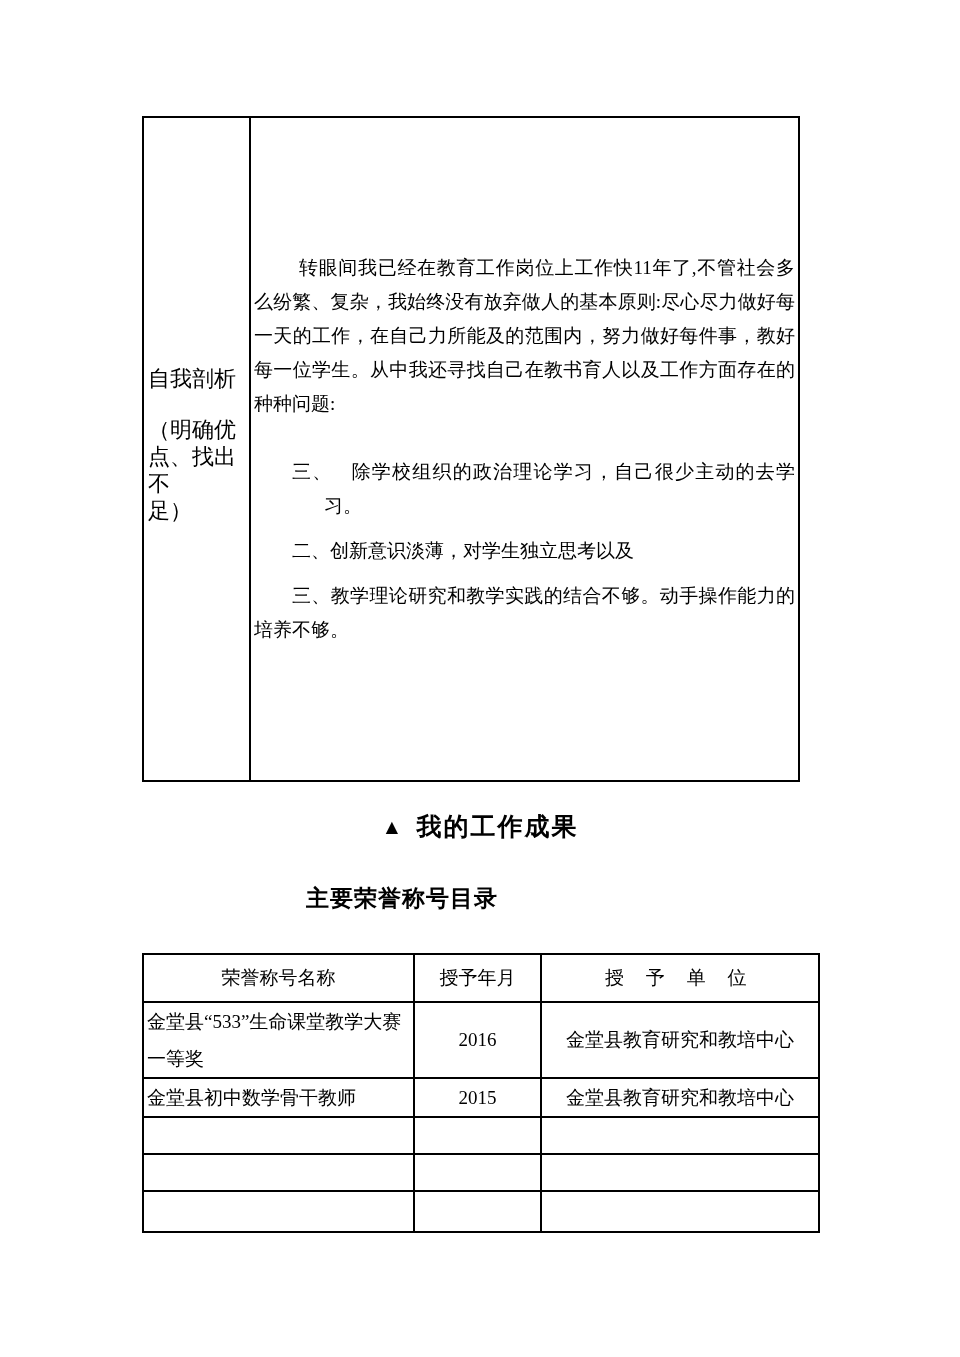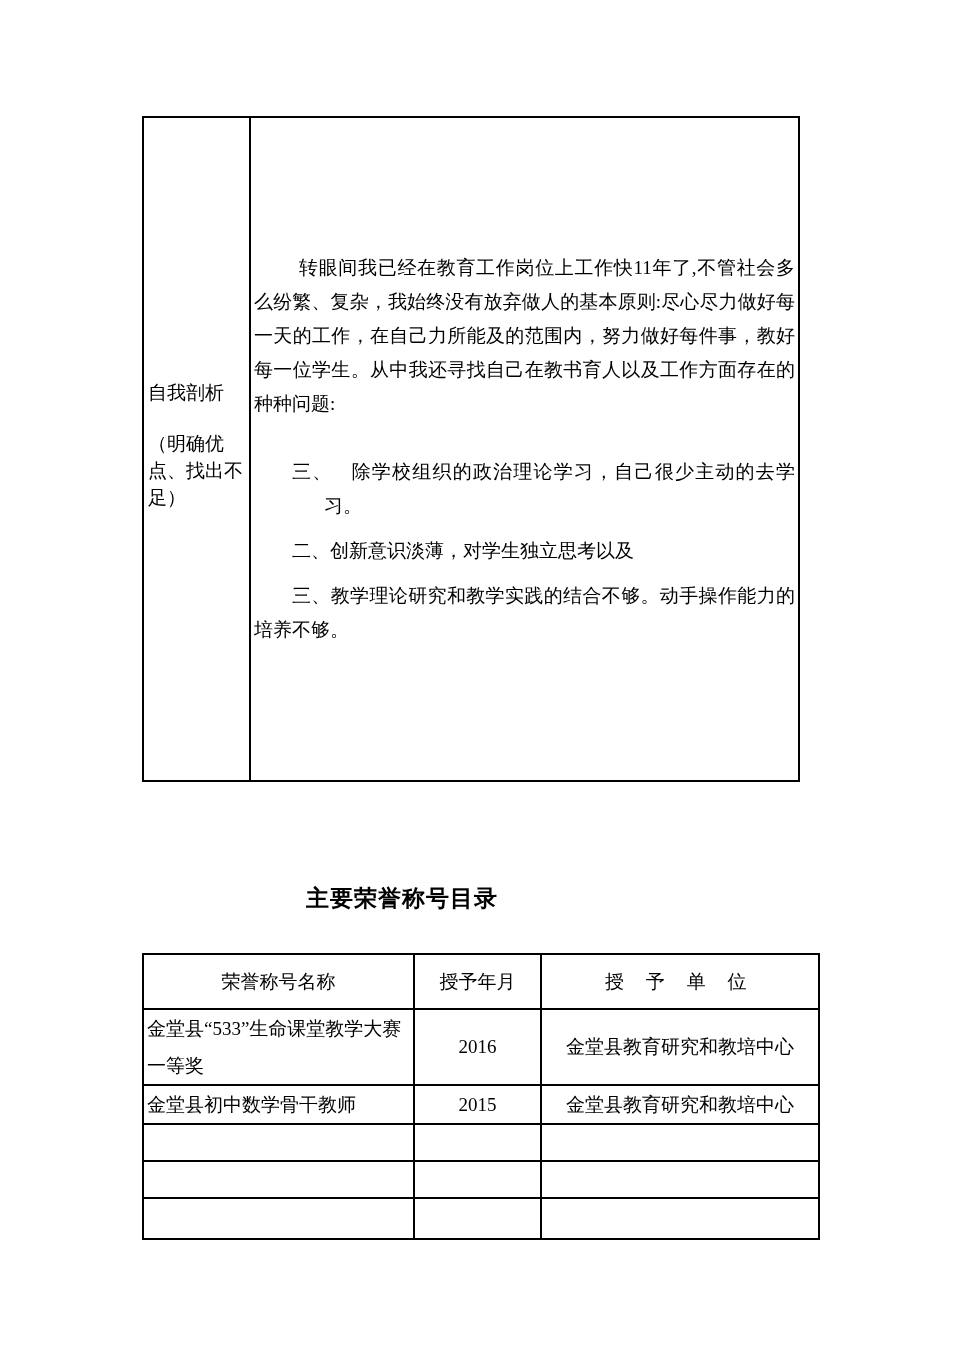--- a/index.html
+++ b/index.html
@@ -23,21 +23,21 @@
     border: 2px solid #000;
     box-sizing: border-box;
     display: flex;
   }
   .cell-label {
     width: 107px;
     box-sizing: border-box;
     border-right: 2px solid #000;
     display: flex; flex-direction: column; justify-content: center;
     padding: 0 2px 9px 4px;
-    font-size: 19px; line-height: 27px;
+    font-size: 22px; line-height: 27px;
   }
   .label-title { margin-bottom: 24px; }
   .cell-content {
     flex: 1;
     display: flex; flex-direction: column; justify-content: center;
     padding: 0 3px;
     font-size: 19px; line-height: 34px;
   }
   .para {
     margin: 0 0 12px 0;
@@ -113,30 +113,33 @@
       </div>
       <div class="li li-indent">
         <span>二、</span><span>创新意识淡薄，对学生独立思考以及</span>
       </div>
       <div class="li li-indent">
         <span>三、</span><span>教学理论研究和教学实践的结合不够。动手操作能力的培养不够。</span>
       </div>
     </div>
   </div>
 
+  <div class="heading-1">
+    <span class="tri">▲</span><span>我的工作成果</span>
+  </div>
   <div class="heading-2">主要荣誉称号目录</div>
 
   <table class="honors">
     <colgroup>
       <col style="width:271px">
       <col style="width:127px">
       <col style="width:278px">
     </colgroup>
     <tbody>
-      <tr style="height:55px">
+      <tr style="height:48px">
         <th>荣誉称号名称</th>
         <th>授予年月</th>
         <th class="th-unit">授 予 单 位</th>
       </tr>
       <tr style="height:69px">
         <td class="c-name">金堂县“533”生命课堂教学大赛一等奖</td>
         <td class="c-date">2016</td>
         <td class="c-unit">金堂县教育研究和教培中心</td>
       </tr>
       <tr style="height:38px">

